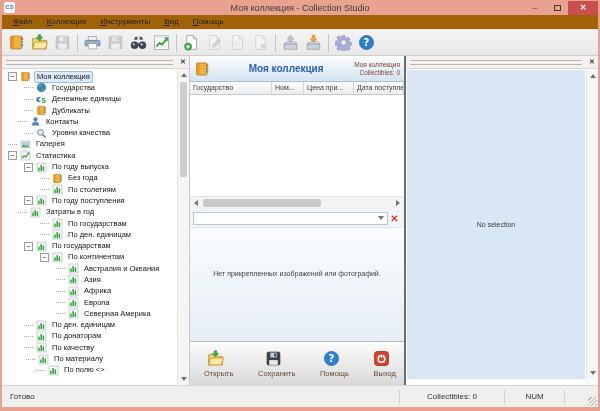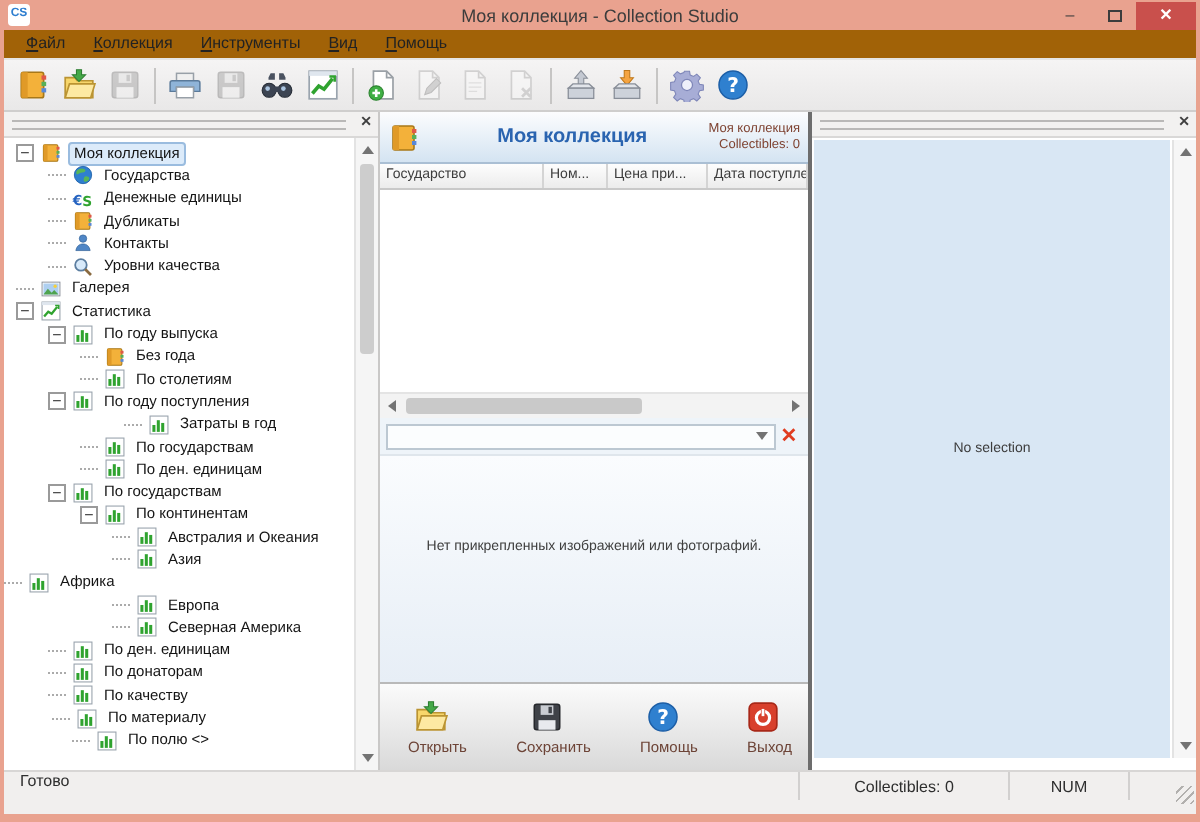--- a/index.html
+++ b/index.html
@@ -94,21 +94,21 @@
   
   .splitter { width:2px; background:#6d6d6d; }
   .detail-panel { flex:1; display:flex; flex-direction:column; background:#fff; }
   .detail-body { flex:1; position:relative; }
   .detail-blue { position:absolute; left:1px; top:1px; right:13px; bottom:6px; background:#d9e7f4;
                  display:flex; align-items:center; justify-content:center; }
   .no-sel { font-size:7px; color:#3c3c3c; }
   .detail-vscroll { position:absolute; top:1px; bottom:6px; right:0; width:12px; background:#f6f6f6; border-left:1px solid #e3e3e3; }
 
   
-  .statusbar { height:22px; background:#f1efee; border-top:1px solid #d8d6d5; display:flex; font-size:8px; color:#2e2e2e; }
+  .statusbar { height:22px; background:#f1efee; border-top:1px solid #d8d6d5; display:flex; align-items:center; font-size:8px; color:#2e2e2e; }
   .sb-ready { flex:1; padding-left:8px; }
   .sb-seg { border-left:1px solid #d2d0cf; height:14px; display:flex; align-items:center; justify-content:center; }
   .sb-collectibles { width:105px; }
   .sb-num { width:60px; }
   .sb-end { width:34px; position:relative; height:14px; border-left:1px solid #d2d0cf; }
   .resize-grip { position:absolute; right:1px; bottom:-2px; width:9px; height:9px;
                  background:repeating-linear-gradient(135deg, transparent 0 2px, #b2b0ae 2px 3px); }
 </style>
 </head>
 <body>
@@ -333,21 +333,21 @@
                 <svg viewBox="0 0 16 16">
                   <rect x="2.5" y="2" width="10.5" height="12" rx="1" fill="#f3b13a" stroke="#a87818" stroke-width="0.8"></rect>
                   <rect x="2.5" y="2" width="3" height="12" fill="#e09a28"></rect>
                   <rect x="12" y="3.5" width="2.2" height="2" fill="#e05848"></rect>
                   <rect x="12" y="6.5" width="2.2" height="2" fill="#58b058"></rect>
                   <rect x="12" y="9.5" width="2.2" height="2" fill="#5888d8"></rect>
                 </svg>
               </span>
               <span class="tree-label">Дубликаты</span>
             </div>
-            <div class="tree-row" style="padding-left:22px">
+            <div class="tree-row" style="padding-left:16px">
               <span class="hline"></span>
               <span class="icon tree-ic">
                 <svg viewBox="0 0 16 16">
                   <circle cx="8" cy="4.8" r="2.7" fill="#4f86c6" stroke="#2d5e96" stroke-width="0.5"></circle>
                   <path d="M2.8 13.5c.6-3.2 2.4-4.8 5.2-4.8s4.6 1.6 5.2 4.8z" fill="#4f86c6" stroke="#2d5e96" stroke-width="0.5"></path>
                 </svg>
               </span>
               <span class="tree-label">Контакты</span>
             </div>
             <div class="tree-row" style="padding-left:22px">
@@ -426,21 +426,21 @@
               <span class="icon tree-ic">
                 <svg viewBox="0 0 16 16">
                   <rect x="1.5" y="1.5" width="13" height="13" fill="#fff" stroke="#9aa4ae" stroke-width="0.8"></rect>
                   <rect x="3.2" y="8" width="2.2" height="5" fill="#2fa32f"></rect>
                   <rect x="6.4" y="4.5" width="2.2" height="8.5" fill="#2fa32f"></rect>
                   <rect x="9.6" y="6.5" width="2.2" height="6.5" fill="#2fa32f"></rect>
                 </svg>
               </span>
               <span class="tree-label">По году поступления</span>
             </div>
-            <div class="tree-row" style="padding-left:60px">
+            <div class="tree-row" style="padding-left:16px">
               <span class="hline"></span>
               <span class="icon tree-ic">
                 <svg viewBox="0 0 16 16">
                   <rect x="1.5" y="1.5" width="13" height="13" fill="#fff" stroke="#9aa4ae" stroke-width="0.8"></rect>
                   <rect x="3.2" y="8" width="2.2" height="5" fill="#2fa32f"></rect>
                   <rect x="6.4" y="4.5" width="2.2" height="8.5" fill="#2fa32f"></rect>
                   <rect x="9.6" y="6.5" width="2.2" height="6.5" fill="#2fa32f"></rect>
                 </svg>
               </span>
               <span class="tree-label">Затраты в год</span>
@@ -510,21 +510,21 @@
               <span class="icon tree-ic">
                 <svg viewBox="0 0 16 16">
                   <rect x="1.5" y="1.5" width="13" height="13" fill="#fff" stroke="#9aa4ae" stroke-width="0.8"></rect>
                   <rect x="3.2" y="8" width="2.2" height="5" fill="#2fa32f"></rect>
                   <rect x="6.4" y="4.5" width="2.2" height="8.5" fill="#2fa32f"></rect>
                   <rect x="9.6" y="6.5" width="2.2" height="6.5" fill="#2fa32f"></rect>
                 </svg>
               </span>
               <span class="tree-label">Азия</span>
             </div>
-            <div class="tree-row" style="">
+            <div class="tree-row" style="padding-left:54px">
               <span class="hline"></span>
               <span class="icon tree-ic">
                 <svg viewBox="0 0 16 16">
                   <rect x="1.5" y="1.5" width="13" height="13" fill="#fff" stroke="#9aa4ae" stroke-width="0.8"></rect>
                   <rect x="3.2" y="8" width="2.2" height="5" fill="#2fa32f"></rect>
                   <rect x="6.4" y="4.5" width="2.2" height="8.5" fill="#2fa32f"></rect>
                   <rect x="9.6" y="6.5" width="2.2" height="6.5" fill="#2fa32f"></rect>
                 </svg>
               </span>
               <span class="tree-label">Африка</span>

